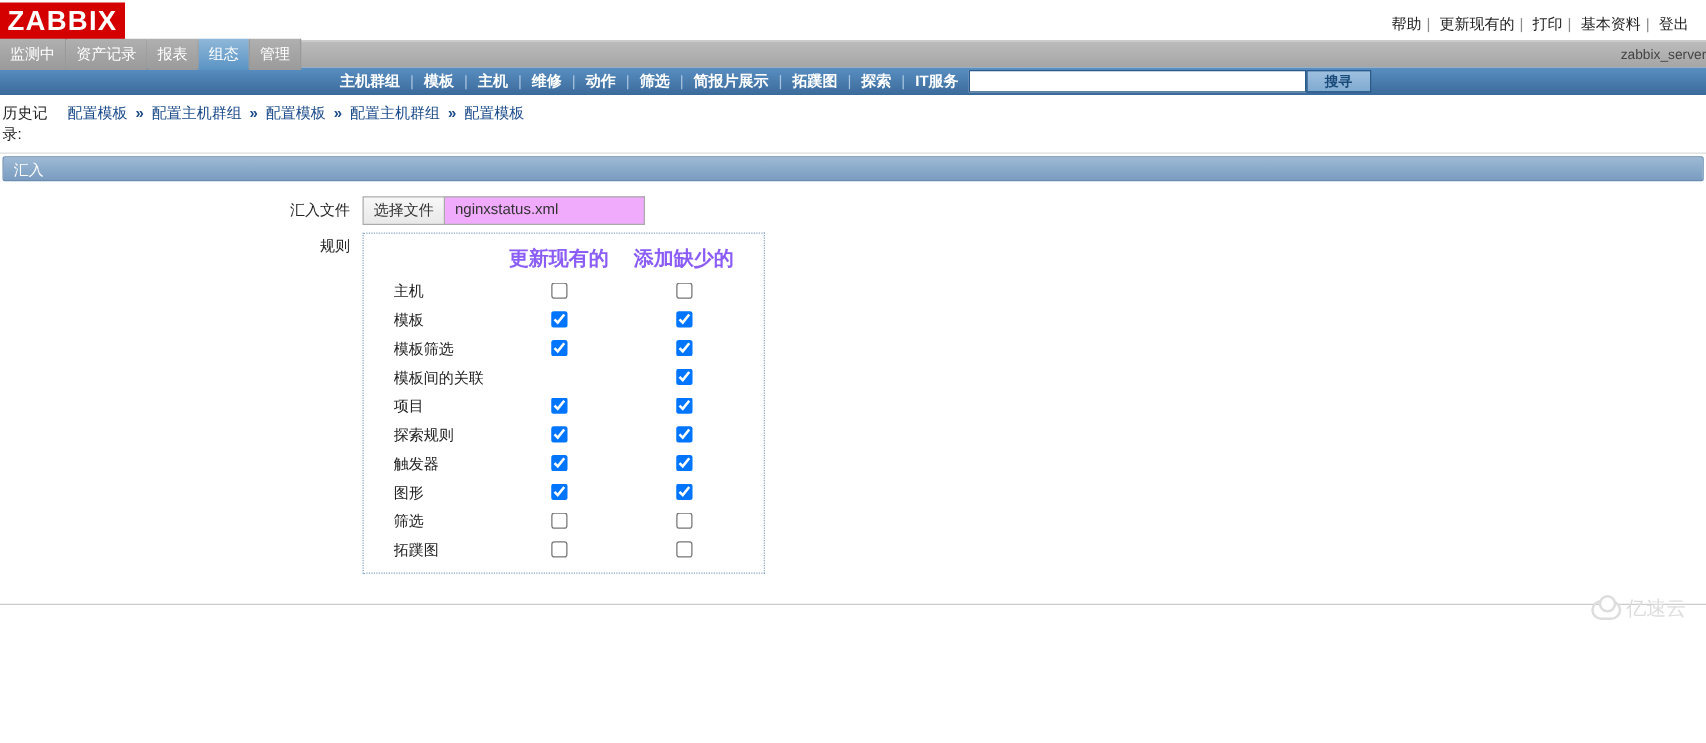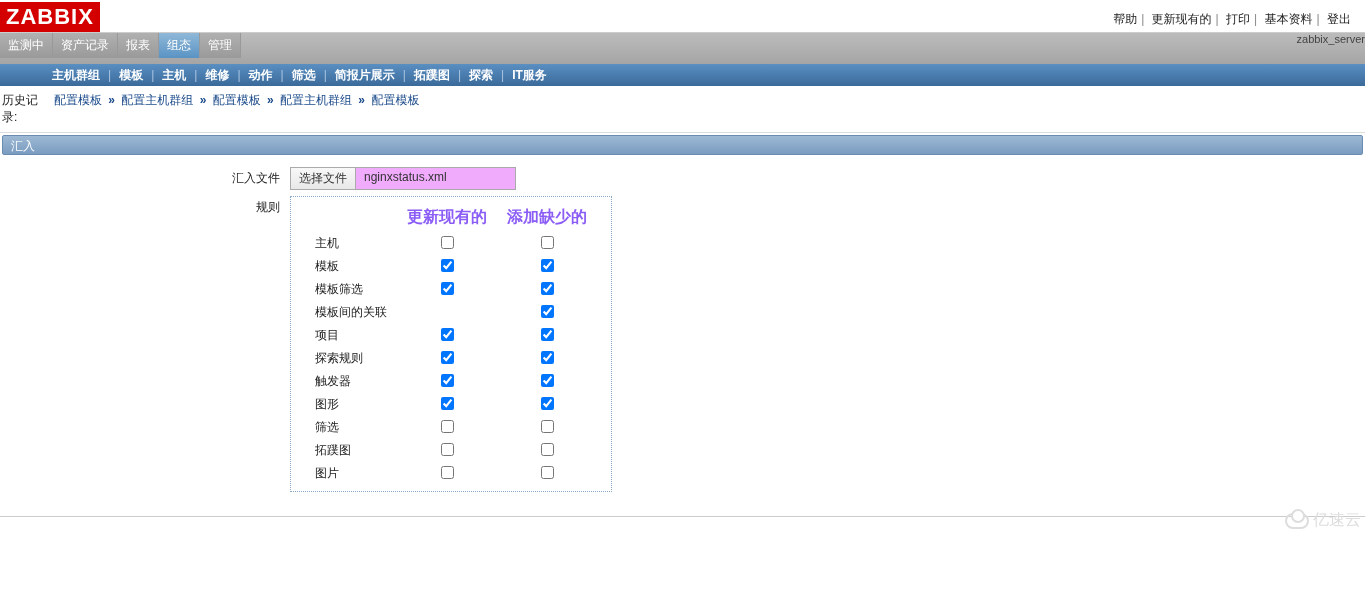--- a/index.html
+++ b/index.html
@@ -6,28 +6,28 @@
   body { font-family: Arial, "Microsoft YaHei", sans-serif; font-size: 12px; background: #fff; color: #333; width: 1365px; }
   
   
   .header { display: flex; justify-content: space-between; align-items: flex-end; padding: 2px 10px 0 0; }
   .logo { background: #d40000; color: #fff; font-size: 22px; font-weight: bold; letter-spacing: 1px; padding: 2px 6px; font-family: Arial, sans-serif; }
   .top-links { color: #555; font-size: 12px; padding-bottom: 4px; }
   .top-links a { color: #222; text-decoration: none; margin: 0 4px; cursor: pointer; }
   .top-links span.sep { color: #888; }
   
   
-  .main-tabs { background: linear-gradient(#bcbcbc, #a5a5a5); display: flex; justify-content: space-between; align-items: flex-start; height: 32px; border-top: 1px solid #ccc; }
+  .main-tabs { background: linear-gradient(#bcbcbc, #a5a5a5); display: flex; justify-content: space-between; align-items: center; height: 22px; border-top: 1px solid #ccc; }
   .main-tabs-left { display: flex; }
   .main-tab { color: #fff; padding: 4px 8px; cursor: pointer; font-size: 12px; border-right: 1px solid #999; background: linear-gradient(#b0b0b0,#9a9a9a); }
   .main-tab.active { background: linear-gradient(#8fb8d8,#5a93c4); }
   .server-label { color: #444; font-size: 11px; }
   
   
-  .sub-tabs { background: linear-gradient(#5a8fc2,#3a6a9a); display: flex; justify-content: flex-start; align-items: center; height: 22px; padding-right: 4px; padding-left: 44px; }
+  .sub-tabs { background: linear-gradient(#5a8fc2,#3a6a9a); display: flex; justify-content: center; align-items: center; height: 22px; padding-right: 4px; }
   .sub-tabs-left { display: flex; align-items: center; }
   .sub-tab { color: #fff; padding: 0 8px; cursor: pointer; font-size: 12px; font-weight: bold; }
   .sub-sep { color: #a8c4e0; }
   .search-wrap { display: flex; }
   .search-input { width: 270px; height: 18px; border: 1px solid #2a5a8a; font-size: 11px; }
   .search-btn { background: linear-gradient(#9fc0e0,#7faad0); border: 1px solid #2a5a8a; color: #1a4a7a; font-size: 11px; padding: 0 14px; cursor: pointer; font-weight: bold; }
   
   
   .history-row { display: flex; padding: 4px 2px 4px 2px; border-bottom: 1px solid #ddd; font-size: 12px; }
   .history-label { color: #222; width: 48px; padding: 2px 0; }
@@ -52,21 +52,21 @@
   .rules-table th { font-weight: bold; font-size: 16px; padding: 4px 10px; text-align: center; color: #8b5cf6; }
   .rules-table td { font-size: 12px; padding: 3px 10px; color: #222; }
   .rules-table td.rlabel { text-align: left; min-width: 80px; }
   .rules-table td.cbcell { text-align: center; min-width: 64px; }
   input[type=checkbox] { cursor: pointer; }
   
   
   .footer { border-top: 1px solid #ccc; margin-top: 8px; padding: 8px 0 8px 230px; display:flex; justify-content:space-between; align-items:center; position:relative; }
   .btn { background: linear-gradient(#fdfdfd,#eaeaea); border: 1px solid #8a8a8a; color: #0a3a7a; font-size: 12px; padding: 4px 18px; margin-right: 12px; cursor: pointer; border-radius: 2px; }
   
-  .watermark { position: absolute; right: 4px; bottom: 2px; color: #ddd; font-size: 16px; font-weight: normal; display:flex; align-items:center; gap:4px; }
+  .watermark { position: absolute; right: 16px; bottom: 2px; color: #ddd; font-size: 16px; font-weight: normal; display:flex; align-items:center; gap:4px; }
   .watermark .cloud { width:24px; height:16px; border:2px solid #ddd; border-radius: 10px; position:relative; }
   .watermark .cloud::before { content:''; position:absolute; width:10px; height:10px; border:2px solid #ddd; border-radius:50%; top:-6px; left:4px; background:#fff;}
 </style>
 </head>
 <body>
 
 <div class="header">
   <div class="logo">ZABBIX</div>
   <div class="top-links">
     <a>帮助</a><span class="sep">|</span>
@@ -103,20 +103,24 @@
       <div class="sub-tab">筛选</div>
       <span class="sub-sep">|</span>
       <div class="sub-tab">简报片展示</div>
       <span class="sub-sep">|</span>
       <div class="sub-tab">拓蹼图</div>
       <span class="sub-sep">|</span>
       <div class="sub-tab">探索</div>
       <span class="sub-sep">|</span>
       <div class="sub-tab">IT服务</div>
     </div>
+  <div class="search-wrap">
+    <input class="search-input" type="text" style="">
+    <button class="search-btn">搜寻</button>
+  </div>
 </div>
 
 <div class="history-row">
   <div class="history-label">历史记录:</div>
   <div class="breadcrumbs" id="breadcrumbs"><a href="#">配置模板</a><span class="bsep"> » </span><a href="#">配置主机群组</a><span class="bsep"> » </span><a href="#">配置模板</a><span class="bsep"> » </span><a href="#">配置主机群组</a><span class="bsep"> » </span><a href="#">配置模板</a></div>
 </div>
 
 <div class="section-bar">汇入</div>
 
 <div class="content">
@@ -183,25 +187,20 @@
               <tr>
                 <td class="rlabel">筛选</td>
                 <td class="cbcell"><input type="checkbox" style=""></td>
                 <td class="cbcell"><input type="checkbox" style=""></td>
               </tr>
               <tr>
                 <td class="rlabel">拓蹼图</td>
                 <td class="cbcell"><input type="checkbox" style=""></td>
                 <td class="cbcell"><input type="checkbox" style=""></td>
               </tr>
-              <tr>
-                <td class="rlabel">图片</td>
-                <td class="cbcell"><input type="checkbox" style=""></td>
-                <td class="cbcell"><input type="checkbox" style=""></td>
-              </tr>
             </tbody>
         </table>
       </div>
     </div>
   </div>
 </div>
 
 <div class="footer">
   <div class="watermark">
     <span class="cloud"></span>

